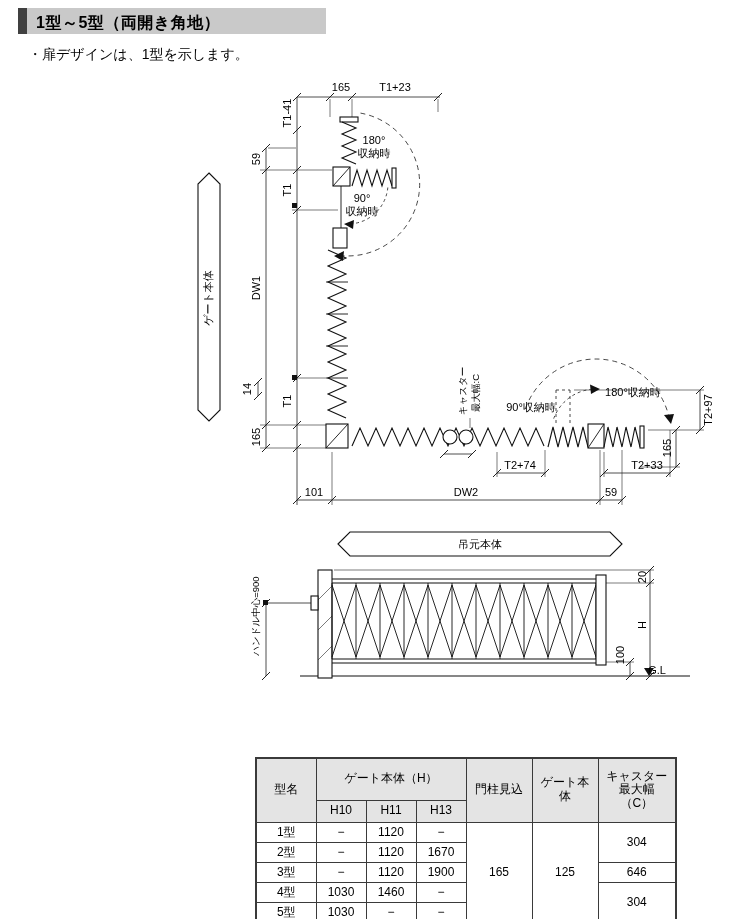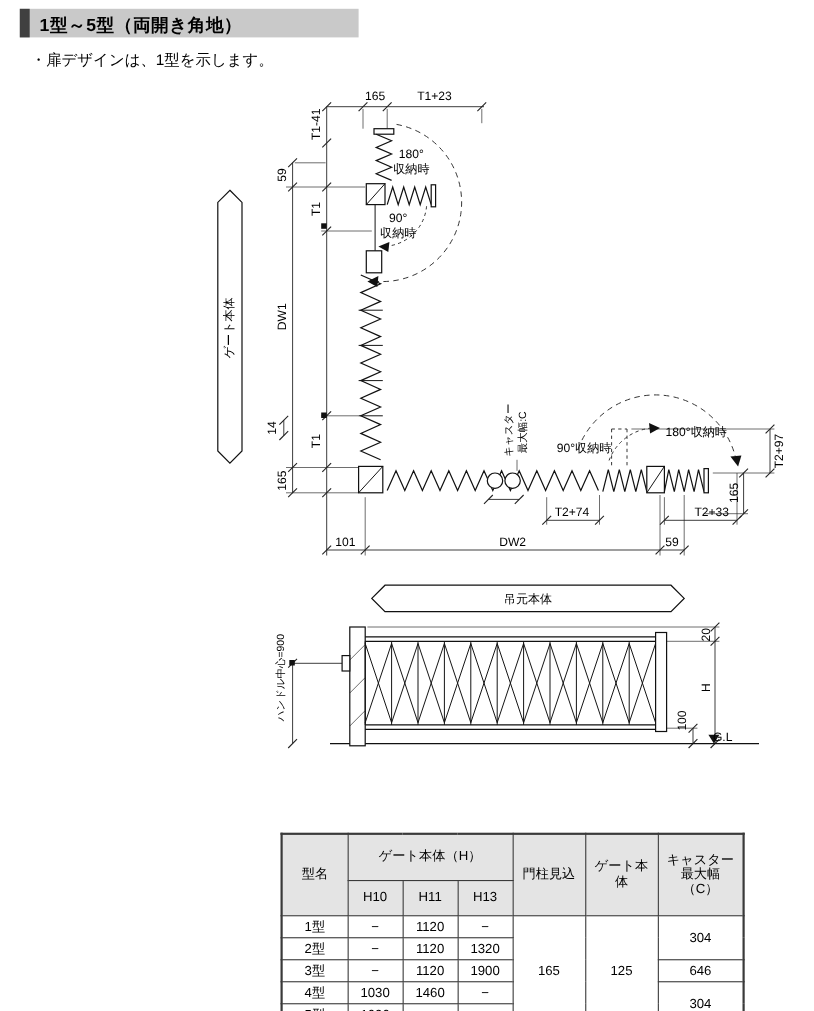--- a/index.html
+++ b/index.html
@@ -20,21 +20,21 @@
   .dash{stroke:#333;stroke-width:.9;fill:none;stroke-dasharray:5 4}
   .dash2{stroke-dasharray:3 3}
   .lbl{font-size:11px;fill:#000;text-anchor:middle}
   .s{font-size:9.5px}
   .blk{fill:#111;stroke:none}
   .spec{position:absolute;left:255px;top:757px;width:420px;border-collapse:collapse;table-layout:fixed;border:2px solid #3a3a3a}
   .spec th,.spec td{border:1px solid #3a3a3a;font-size:12px;text-align:center;vertical-align:middle;padding:1px 4px}
   .spec th{background:#e4e4e4;font-weight:normal;line-height:1.15}
   .spec td{background:#fff}
   .spec tr.h1 th{height:42px}
-  .spec tr.h2 th{height:32px}
+  .spec tr.h2 th{height:22px}
   .spec tbody td{height:17px}
 </style>
 </head>
 <body>
 
 <div class="page">
 
   <div class="title-bar">
     <span class="accent"></span>
     <span class="title-text">1型～5型（両開き角地）</span>
@@ -256,21 +256,21 @@
         <td>1120</td>
         <td>−</td>
         <td rowspan="5">165</td>
         <td rowspan="5">125</td>
         <td rowspan="2">304</td>
       </tr>
       <tr>
         <td>2型</td>
         <td>−</td>
         <td>1120</td>
-        <td>1320</td>
+        <td>1670</td>
       </tr>
       <tr>
         <td>3型</td>
         <td>−</td>
         <td>1120</td>
         <td>1900</td>
         <td>646</td>
       </tr>
       <tr>
         <td>4型</td>

